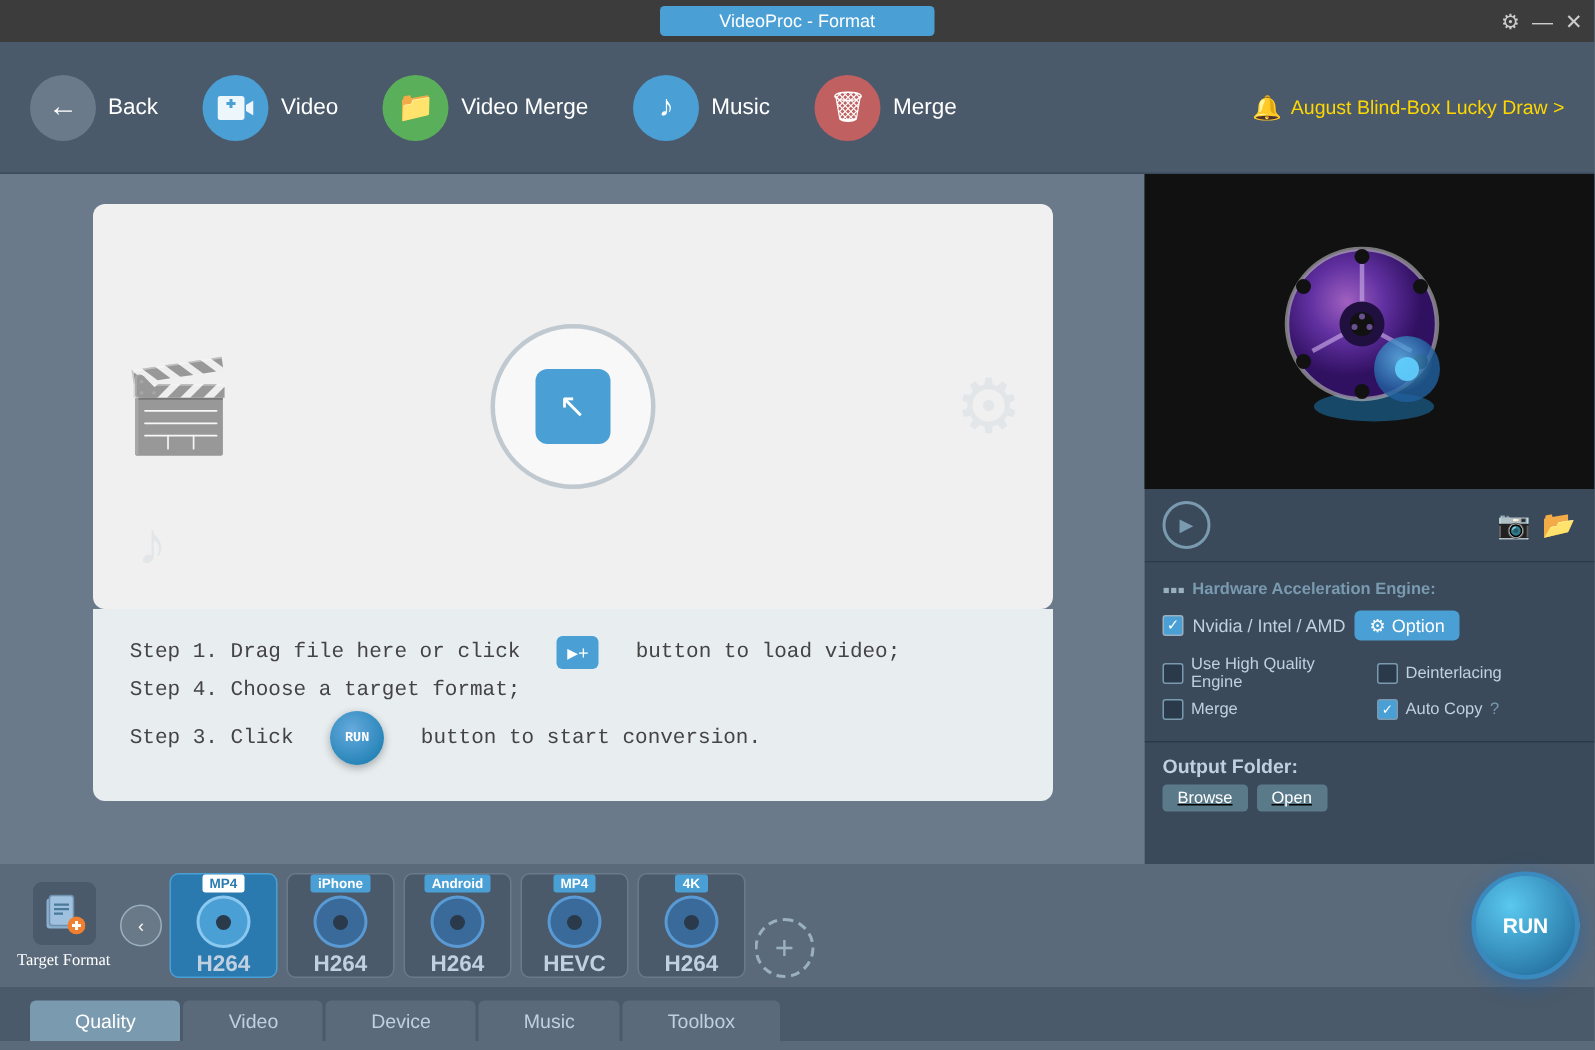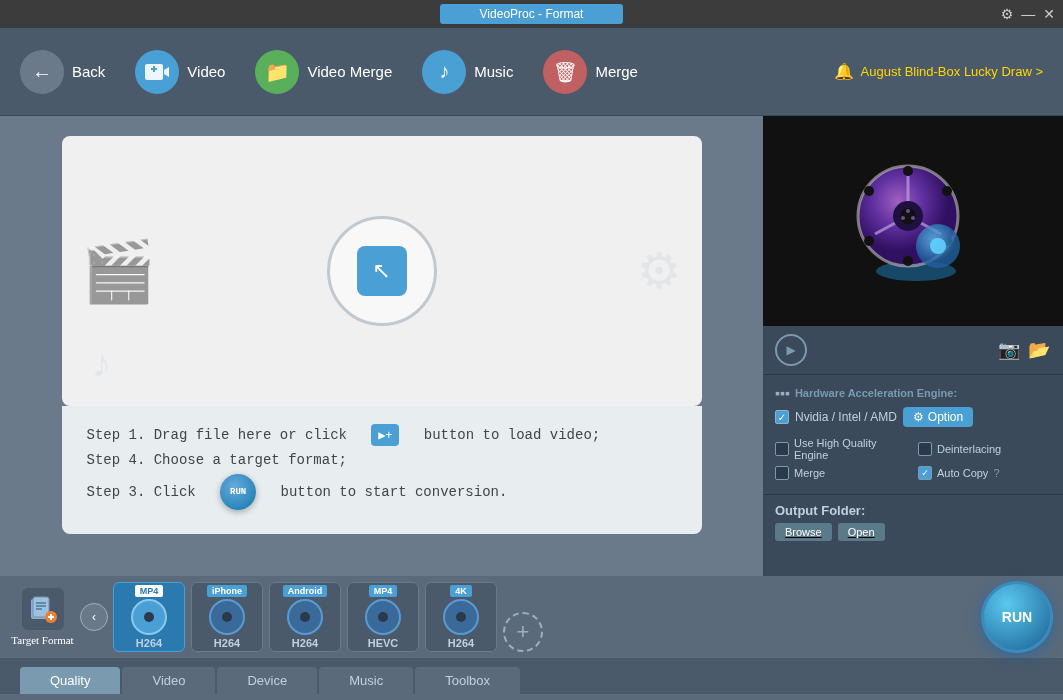--- a/index.html
+++ b/index.html
@@ -464,21 +464,21 @@
       height: 10px;
       border-radius: 50%;
       background: #2a3a4a;
       position: absolute;
     }
     .format-disc.active {
       background: #4a9fd4;
       border-color: #8ac8f0;
     }
     .format-sub {
-      font-size: 11px;
+      font-size: 15px;
       color: #c0d0e0;
       font-weight: bold;
     }
     .add-btn {
       width: 40px;
       height: 40px;
       border-radius: 50%;
       border: 2px dashed #9ab0c0;
       background: transparent;
       color: #9ab0c0;

